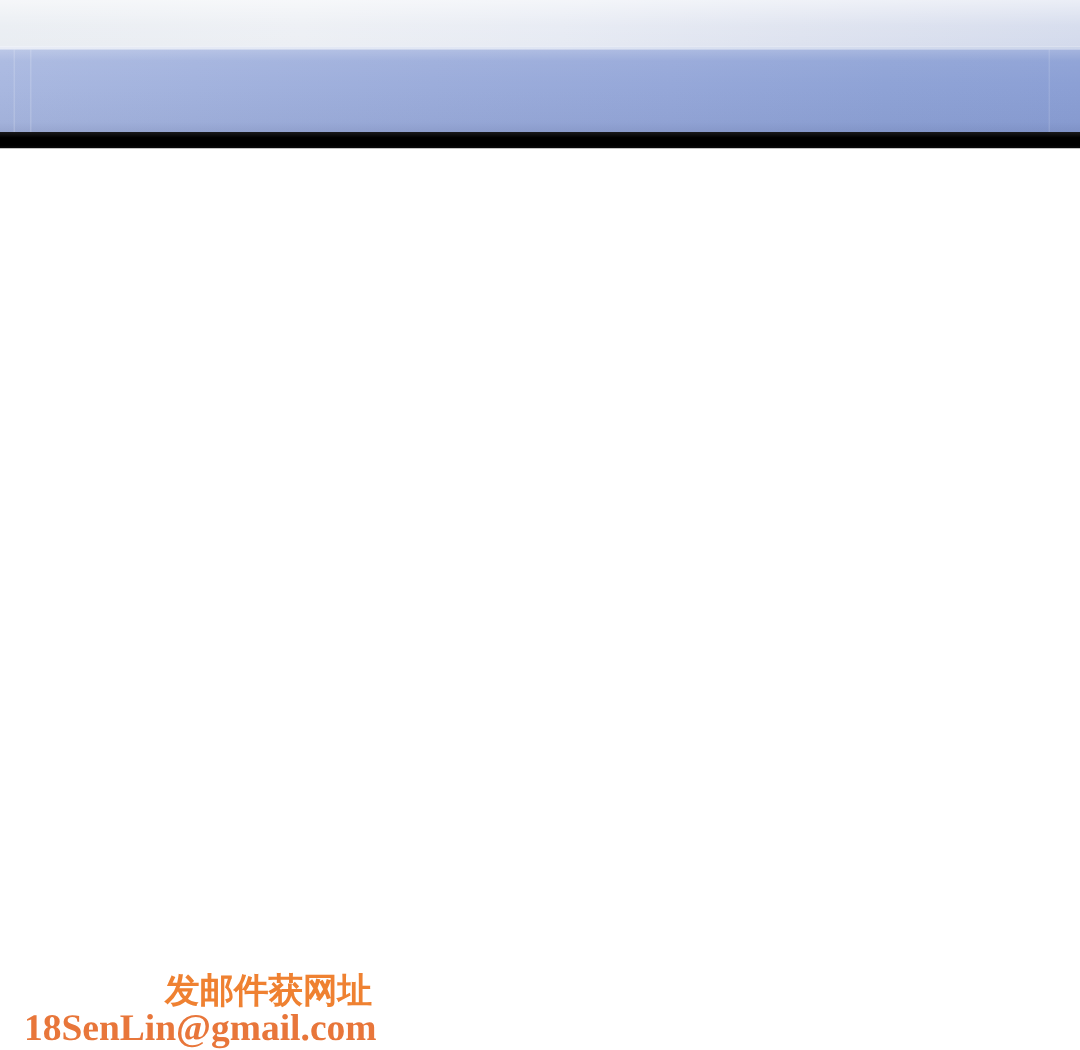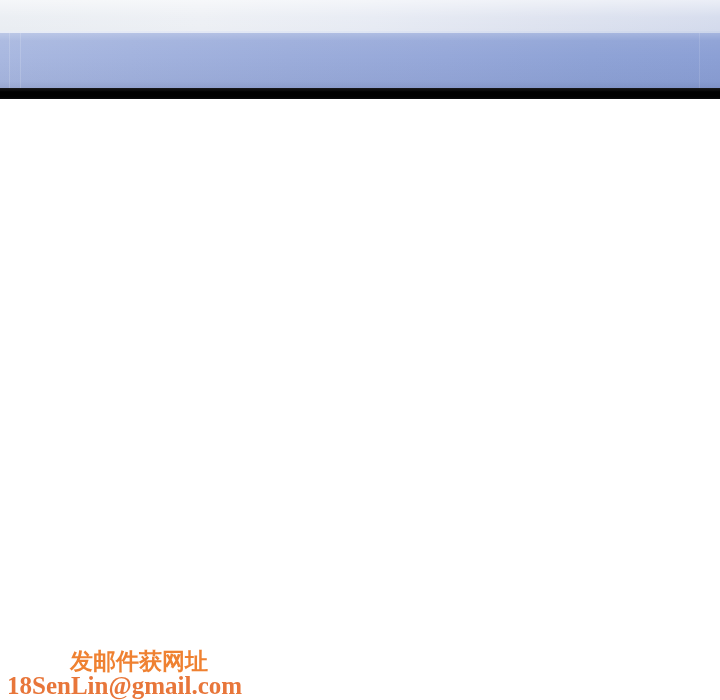--- a/index.html
+++ b/index.html
@@ -120,38 +120,39 @@
     left: 0;
     bottom: 2px;
     width: 260px;
     text-align: left;
     line-height: 1;
     -webkit-user-select: none;
     user-select: none;
   }
   .watermark-cn {
     display: block;
-    padding-left: 70px;
+    padding-left: 110px;
     font-family: "DejaVu Serif", "Liberation Serif", serif;
     font-weight: bold;
     font-size: 23px;
     letter-spacing: 0px;
     color: #ef8131;
     white-space: nowrap;
     margin-bottom: 1px;
   }
   .watermark-email {
     display: block;
     padding-left: 7px;
     font-family: "Liberation Serif", "DejaVu Serif", serif;
     font-weight: bold;
     font-size: 25px;
     letter-spacing: 0px;
     color: #e8763a;
     white-space: nowrap;
+    text-align: center;
   }
 </style>
 </head>
 <body>
 
 <div class="page">
 
   <div class="header">
 
     <div class="header-top-band"></div>

